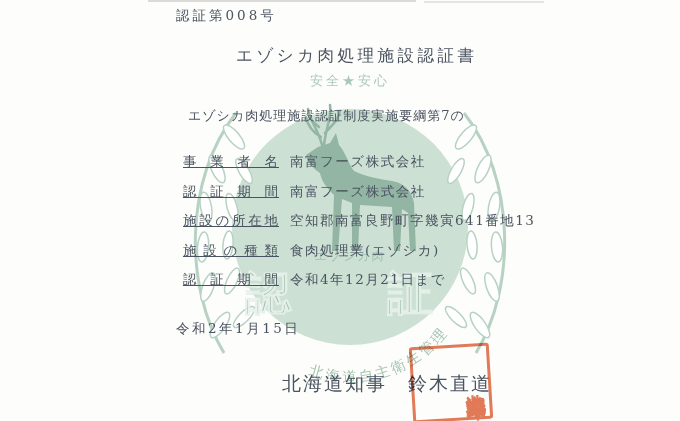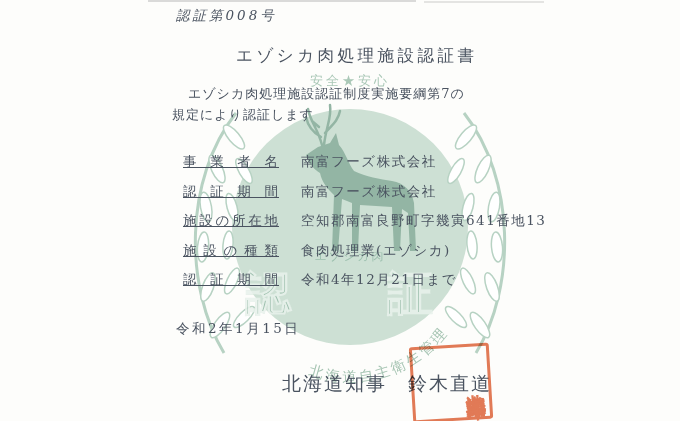--- a/index.html
+++ b/index.html
@@ -9,32 +9,32 @@
     font-family:"DejaVu Serif","Liberation Serif",serif;
     color:#4a5360;
   }
   .scanline{position:absolute;background:#bdbdbd;}
   #scanline-a{left:148px;top:0;width:268px;height:2px;opacity:.55;}
   #scanline-b{left:424px;top:1px;width:120px;height:2px;opacity:.4;}
 
   #watermark{position:absolute;left:170px;top:55px;width:360px;height:340px;}
 
   .abs{position:absolute;white-space:nowrap;}
-  #cert-number{left:176px;top:7px;font-size:13.5px;letter-spacing:3px;font-style:italic;}
+  #cert-number{left:176px;top:7px;font-size:13.5px;letter-spacing:3px;}
   #cert-title{left:236px;top:45px;font-size:16.5px;letter-spacing:3.5px;}
-  #cert-body{left:172px;top:84px;width:345px;font-size:13px;letter-spacing:1px;line-height:1.6;}
+  #cert-body{left:172px;top:106px;width:345px;font-size:13px;letter-spacing:1px;line-height:1.6;}
   #cert-body .indent{padding-left:16px;}
 
   #fields{left:183px;top:152px;font-size:13.5px;}
   .field-row{margin-bottom:10px;line-height:19.5px;white-space:nowrap;}
   .f-label{
     display:inline-block;width:96px;letter-spacing:1px;
     text-align:justify;text-align-last:justify;vertical-align:top;text-decoration:underline;
   }
-  .f-value{margin-left:22px;letter-spacing:1.5px;}
+  .f-value{margin-left:11px;letter-spacing:1.5px;}
 
   #issue-date{left:176px;top:320px;font-size:13.5px;letter-spacing:2.5px;}
   #signature{left:282px;top:371px;font-size:19px;letter-spacing:2px;}
 
   #seal{
     left:411px;top:345px;width:70px;height:68px;
     border:3px solid #e06c45;border-radius:3px;
     transform:rotate(-3.5deg);
     color:#e06c45;
     writing-mode:vertical-rl;
@@ -122,21 +122,20 @@
       <textPath href="#barc" startOffset="34%">北海道自主衛生管理</textPath>
     </text>
   </svg>
 
   <div id="cert-number" class="abs">認証第008号</div>
 
   <div id="cert-title" class="abs">エゾシカ肉処理施設認証書</div>
 
   <div id="cert-body" class="abs">
     <div class="indent">エゾシカ肉処理施設認証制度実施要綱第7の</div>
-    <div>規定により認証します</div>
   </div>
 
   <div id="fields" class="abs">
     <div class="field-row">
       <span class="f-label">事業者名</span><span class="f-value">南富フーズ株式会社</span>
     </div>
     <div class="field-row">
       <span class="f-label">認証期間</span><span class="f-value">南富フーズ株式会社</span>
     </div>
     <div class="field-row">

